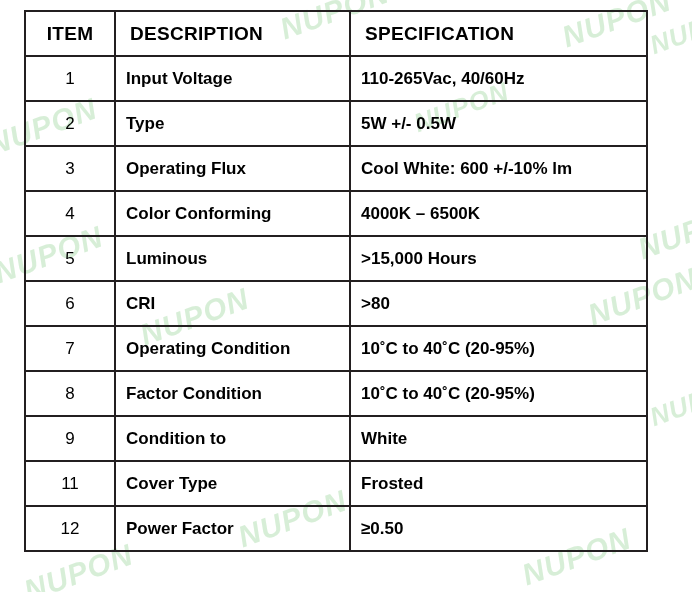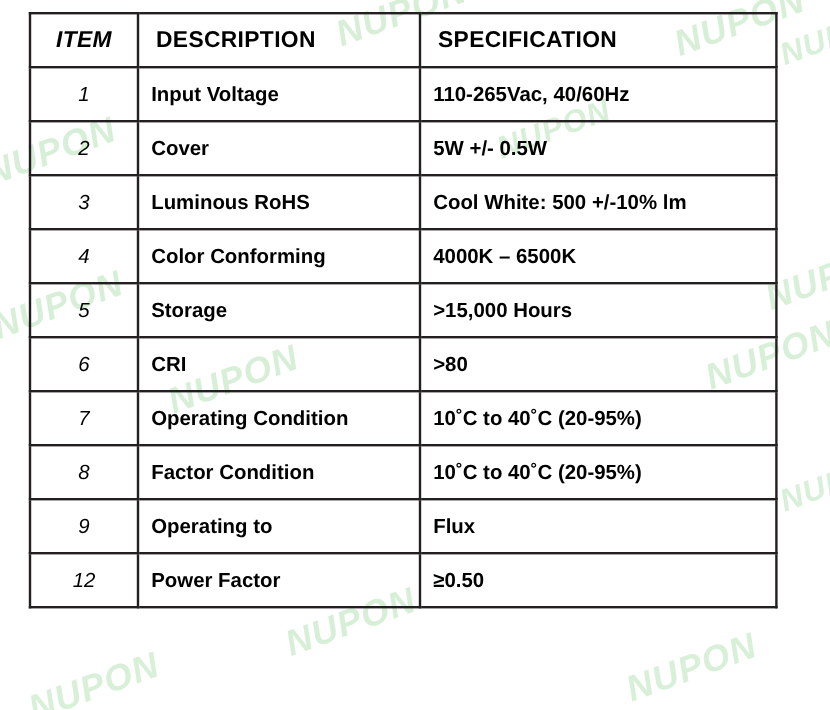--- a/index.html
+++ b/index.html
@@ -63,21 +63,20 @@
     letter-spacing: 0.3px;
     padding-left: 14px;
   }
   col.c-item { width: 90px; }
   col.c-desc { width: 235px; }
   col.c-spec { width: 297px; }
 
   .cell-item {
     text-align: center;
     padding-left: 0 !important;
-    font-style: italic;
   }
   thead .cell-item { text-align: center; }
   .cell-desc, .cell-spec { text-align: left; }
   tbody td { font-weight: bold; }
   tbody .cell-item { font-weight: normal; }
 </style>
 </head>
 <body>
 
 <div id="watermark-layer">
@@ -111,57 +110,62 @@
       </tr>
     </thead>
     <tbody id="table-body">
         <tr>
           <td class="cell-item">1</td>
           <td class="cell-desc">Input Voltage</td>
           <td class="cell-spec">110-265Vac, 40/60Hz</td>
         </tr>
         <tr>
           <td class="cell-item">2</td>
-          <td class="cell-desc">Cover</td>
+          <td class="cell-desc">Type</td>
           <td class="cell-spec">5W +/- 0.5W</td>
         </tr>
         <tr>
           <td class="cell-item">3</td>
-          <td class="cell-desc">Luminous RoHS</td>
-          <td class="cell-spec">Cool White: 500 +/-10% lm</td>
+          <td class="cell-desc">Operating Flux</td>
+          <td class="cell-spec">Cool White: 600 +/-10% lm</td>
         </tr>
         <tr>
           <td class="cell-item">4</td>
           <td class="cell-desc">Color Conforming</td>
           <td class="cell-spec">4000K – 6500K</td>
         </tr>
         <tr>
           <td class="cell-item">5</td>
-          <td class="cell-desc">Storage</td>
+          <td class="cell-desc">Luminous</td>
           <td class="cell-spec">&gt;15,000 Hours</td>
         </tr>
         <tr>
           <td class="cell-item">6</td>
           <td class="cell-desc">CRI</td>
           <td class="cell-spec">&gt;80</td>
         </tr>
         <tr>
           <td class="cell-item">7</td>
           <td class="cell-desc">Operating Condition</td>
           <td class="cell-spec">10˚C to 40˚C (20-95%)</td>
         </tr>
         <tr>
           <td class="cell-item">8</td>
           <td class="cell-desc">Factor Condition</td>
           <td class="cell-spec">10˚C to 40˚C (20-95%)</td>
         </tr>
         <tr>
           <td class="cell-item">9</td>
-          <td class="cell-desc">Operating to</td>
-          <td class="cell-spec">Flux</td>
+          <td class="cell-desc">Condition to</td>
+          <td class="cell-spec">White</td>
+        </tr>
+        <tr>
+          <td class="cell-item">11</td>
+          <td class="cell-desc">Cover Type</td>
+          <td class="cell-spec">Frosted</td>
         </tr>
         <tr>
           <td class="cell-item">12</td>
           <td class="cell-desc">Power Factor</td>
           <td class="cell-spec">≥0.50</td>
         </tr>
       </tbody>
   </table>
 </div>
 

